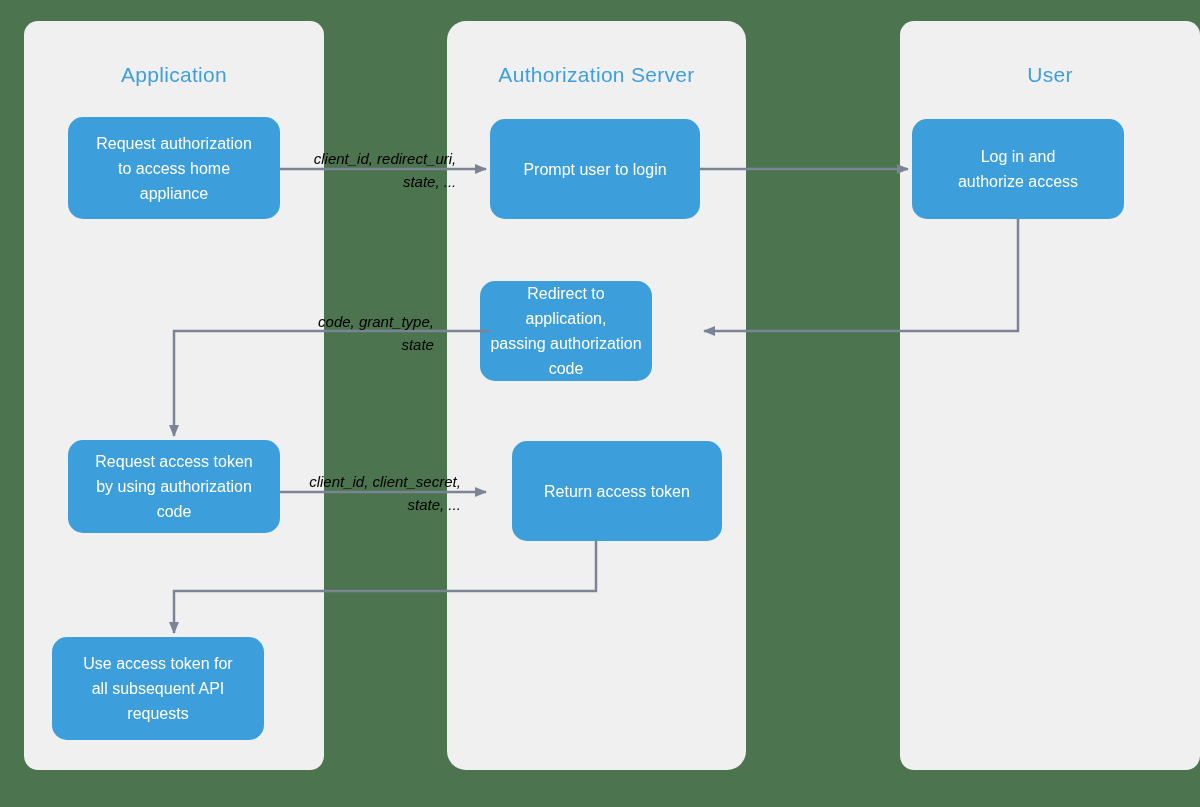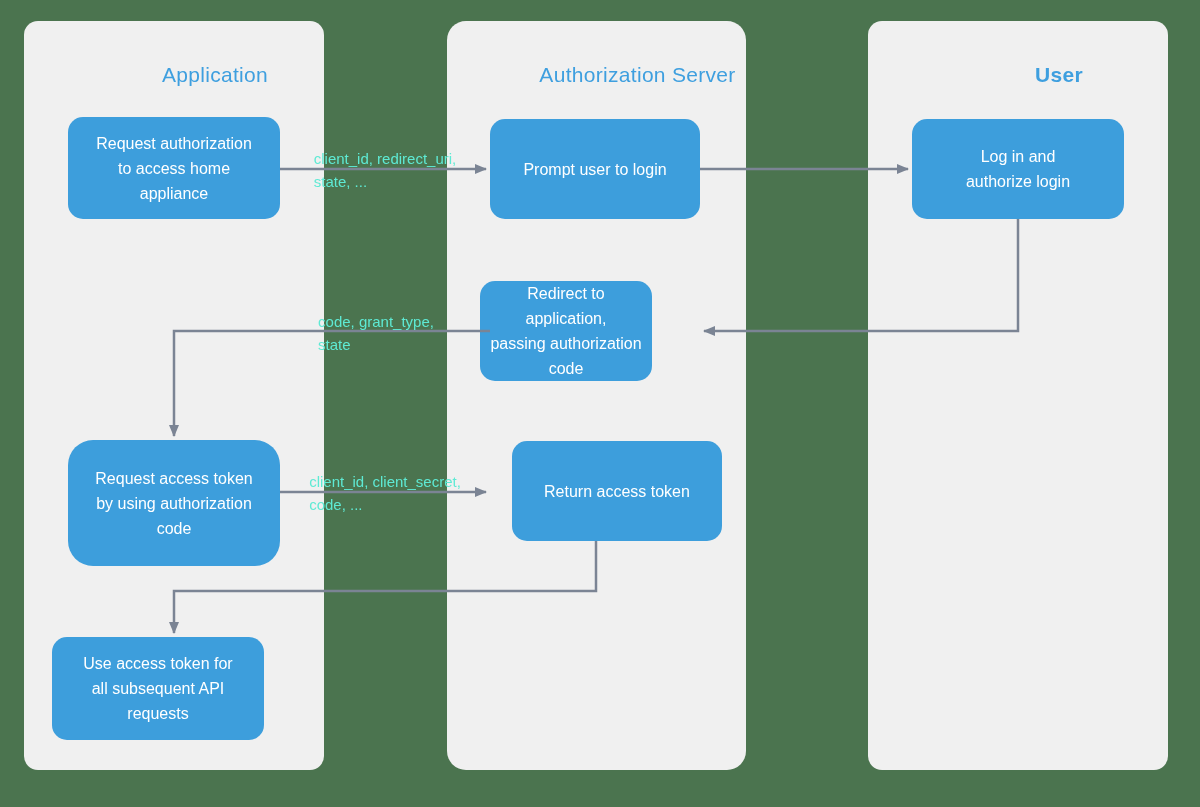--- a/index.html
+++ b/index.html
@@ -25,67 +25,67 @@
   }
   .lane-title {
     position: absolute;
     top: 42px;
     left: 0;
     width: 100%;
     text-align: center;
     font-size: 21px;
     color: #3e9fdf;
     letter-spacing: 0.3px;
-    padding-left: 41px;
   }
   .node {
     position: absolute;
     background: #3d9edc;
     border-radius: 15px;
     color: #ffffff;
     font-size: 16px;
     line-height: 25px;
     text-align: center;
     display: flex;
     align-items: center;
     justify-content: center;
     white-space: pre-line;
     padding: 8px 10px;
     box-sizing: border-box;
   }
   .edge-label {
     position: absolute;
     transform: translate(-50%, -50%);
-    text-align: left;
+    text-align: right;
     font-size: 15px;
     line-height: 23px;
-    color: #5eead4;
+    color: #000000;
     white-space: pre-line;
     z-index: 3;
+    font-style: italic;
   }
   #wires {
     position: absolute;
     left: 0;
     top: 0;
     z-index: 2;
     pointer-events: none;
   }
 </style>
 </head>
 <body>
 
 <div id="stage">
 
   <div class="lane" style="left:24px;">
     <div class="lane-title">Application</div>
   </div>
   <div class="lane" style="left:447px; width:299px;border-radius:19px;">
     <div class="lane-title">Authorization Server</div>
   </div>
-  <div class="lane" style="left:868px;font-weight:bold;">
+  <div class="lane" style="left:900px;">
     <div class="lane-title">User</div>
   </div>
 
   <svg id="wires" width="1200" height="807" viewBox="0 0 1200 807">
     <defs>
       <marker id="arrow" viewBox="0 0 12 10" refX="11" refY="5" markerWidth="12" markerHeight="10" markerUnits="userSpaceOnUse" orient="auto">
         <path d="M0,0 L12,5 L0,10 Z" fill="#7b8494"></path>
       </marker>
     </defs>
     <g stroke="#7b8494" stroke-width="2.5" fill="none">
@@ -96,32 +96,32 @@
       <path d="M280 492 L486 492" marker-end="url(#arrow)"></path>
       <path d="M596 541 L596 591 L174 591 L174 633" marker-end="url(#arrow)"></path>
     </g>
   </svg>
 
   <div class="node" style="left:490px; top:119px; width:210px; height:100px;">Prompt user to login</div>
   <div class="node" style="left:68px;  top:117px; width:212px; height:102px;">Request authorization
 to access home
 appliance</div>
   <div class="node" style="left:912px; top:119px; width:212px; height:100px;">Log in and
-authorize login</div>
+authorize access</div>
   <div class="node" style="left:480px; top:281px; width:172px; height:100px;">Redirect to application,
 passing authorization
 code</div>
-  <div class="node" style="left:68px;  top:440px; width:212px; height:126px;border-radius:25px;">Request access token
+  <div class="node" style="left:68px;  top:440px; width:212px; height:93px;">Request access token
 by using authorization
 code</div>
   <div class="node" style="left:512px; top:441px; width:210px; height:100px;">Return access token</div>
   <div class="node" style="left:52px;  top:637px; width:212px; height:103px;">Use access token for
 all subsequent API
 requests</div>
 
   <div class="edge-label" style="left:385px; top:170px;">client_id, redirect_uri,
 state, ...</div>
   <div class="edge-label" style="left:376px; top:333px;">code, grant_type,
 state</div>
   <div class="edge-label" style="left:385px; top:493px;">client_id, client_secret,
-code, ...</div>
+state, ...</div>
 
 </div>
 
 </body></html>

